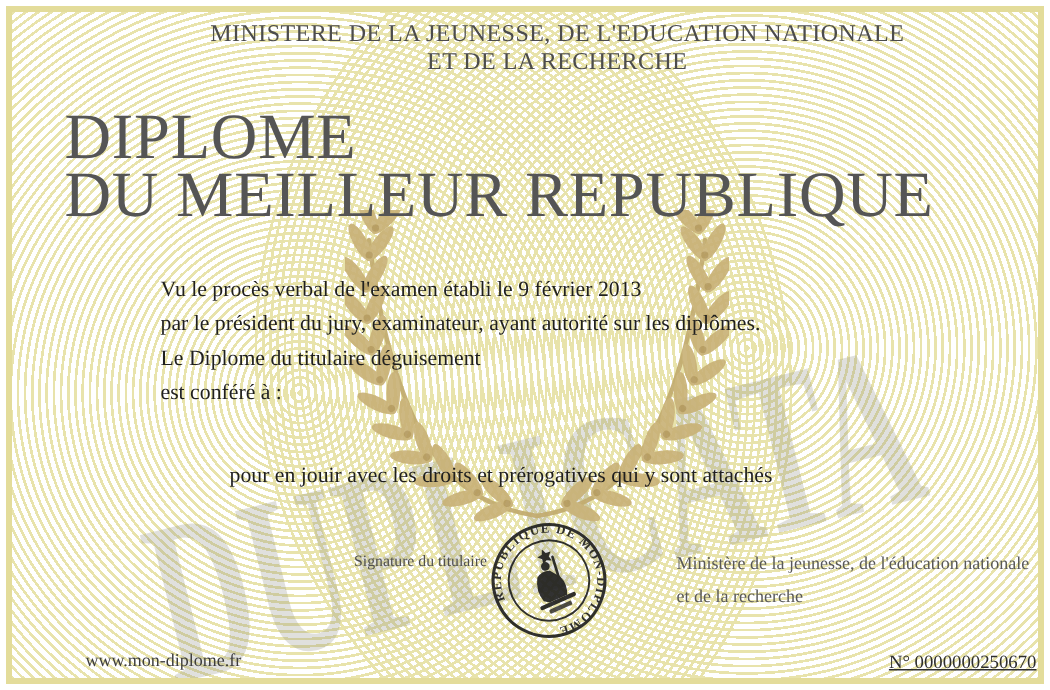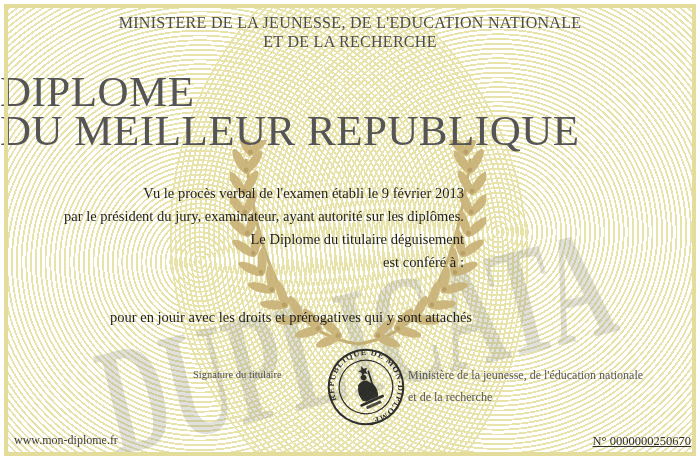--- a/index.html
+++ b/index.html
@@ -24,26 +24,26 @@
     color:rgba(143,143,134,0.28);
     transform-origin:0 0;transform:rotate(-14deg) scale(0.78,1.35);}
 
   
   .wreath{position:absolute;left:230px;top:140px;z-index:4;opacity:0.92;}
   .wreath ellipse{fill:#c9b278;}
   .wreath circle{fill:#b49a5e;}
   .wreath .stem{fill:none;stroke:#c2ab6e;stroke-width:3;stroke-linecap:round;}
 
   
-  .txt{position:absolute;z-index:10;}
+  .txt{position:absolute;z-index:10;padding-left:43px;}
   .header{left:0;right:0;top:13px;text-align:center;font-size:16px;line-height:19px;
           color:#4c4c4c;letter-spacing:0.3px;}
   .title{left:0;right:16px;top:72px;text-align:left;font-size:43px;line-height:39px;
          color:#555555;white-space:nowrap;letter-spacing:0.5px;}
-  .body-block{left:64px;top:182px;font-size:14.5px;line-height:23px;color:#1f1f1f;text-align:right;}
+  .body-block{left:64px;top:182px;font-size:14.5px;line-height:23px;color:#1f1f1f;}
   .rights{left:110px;top:309px;font-size:14.5px;color:#1f1f1f;}
   .sig-label{left:160px;top:369px;font-size:10.5px;color:#4f4f4f;margin-left:33px;}
   .ministry{left:408px;top:364px;font-size:12px;line-height:22px;color:#585858;}
   .footer-url{left:14px;top:433px;font-size:12px;color:#3d3d3d;}
   .footer-num{right:9px;top:434px;font-size:12.5px;color:#2e2e2e;text-decoration:underline;}
 
   
   .seal{position:absolute;left:326px;top:346px;width:80px;height:82px;z-index:20;opacity:0.9;}
   .seal .ink{fill:#1c1c1c;}
   .seal .ring{fill:none;stroke:#1c1c1c;}

